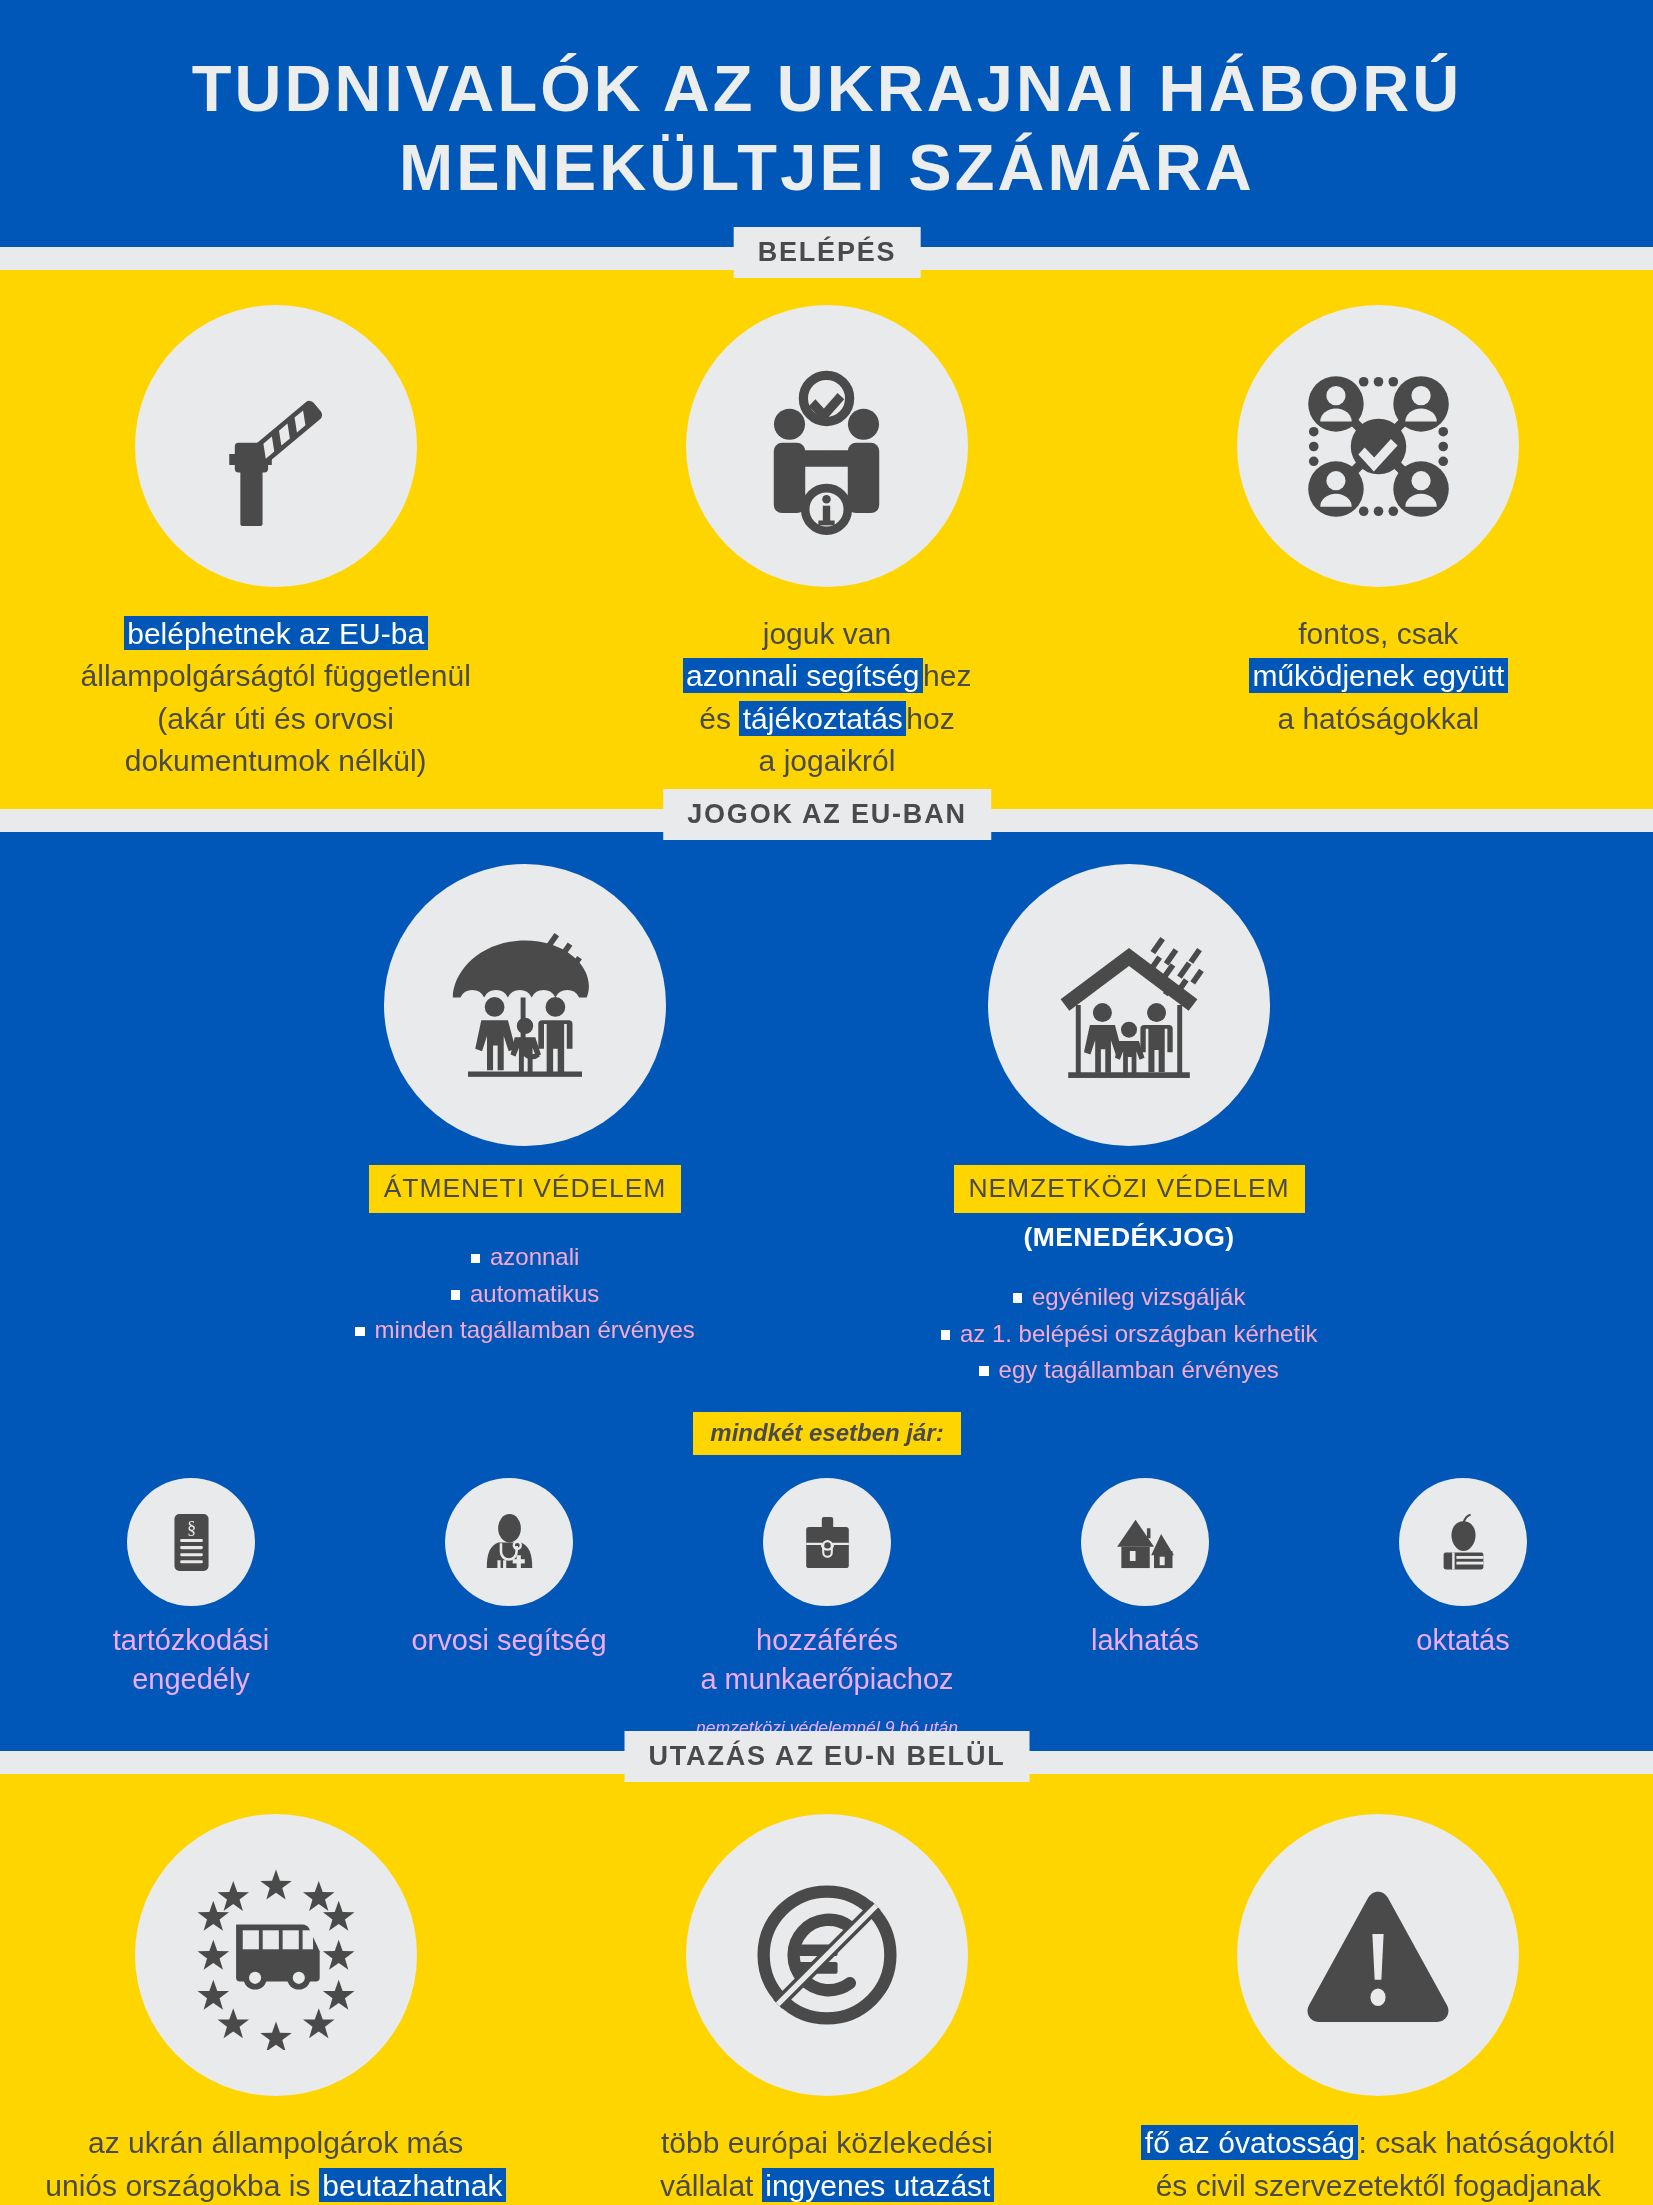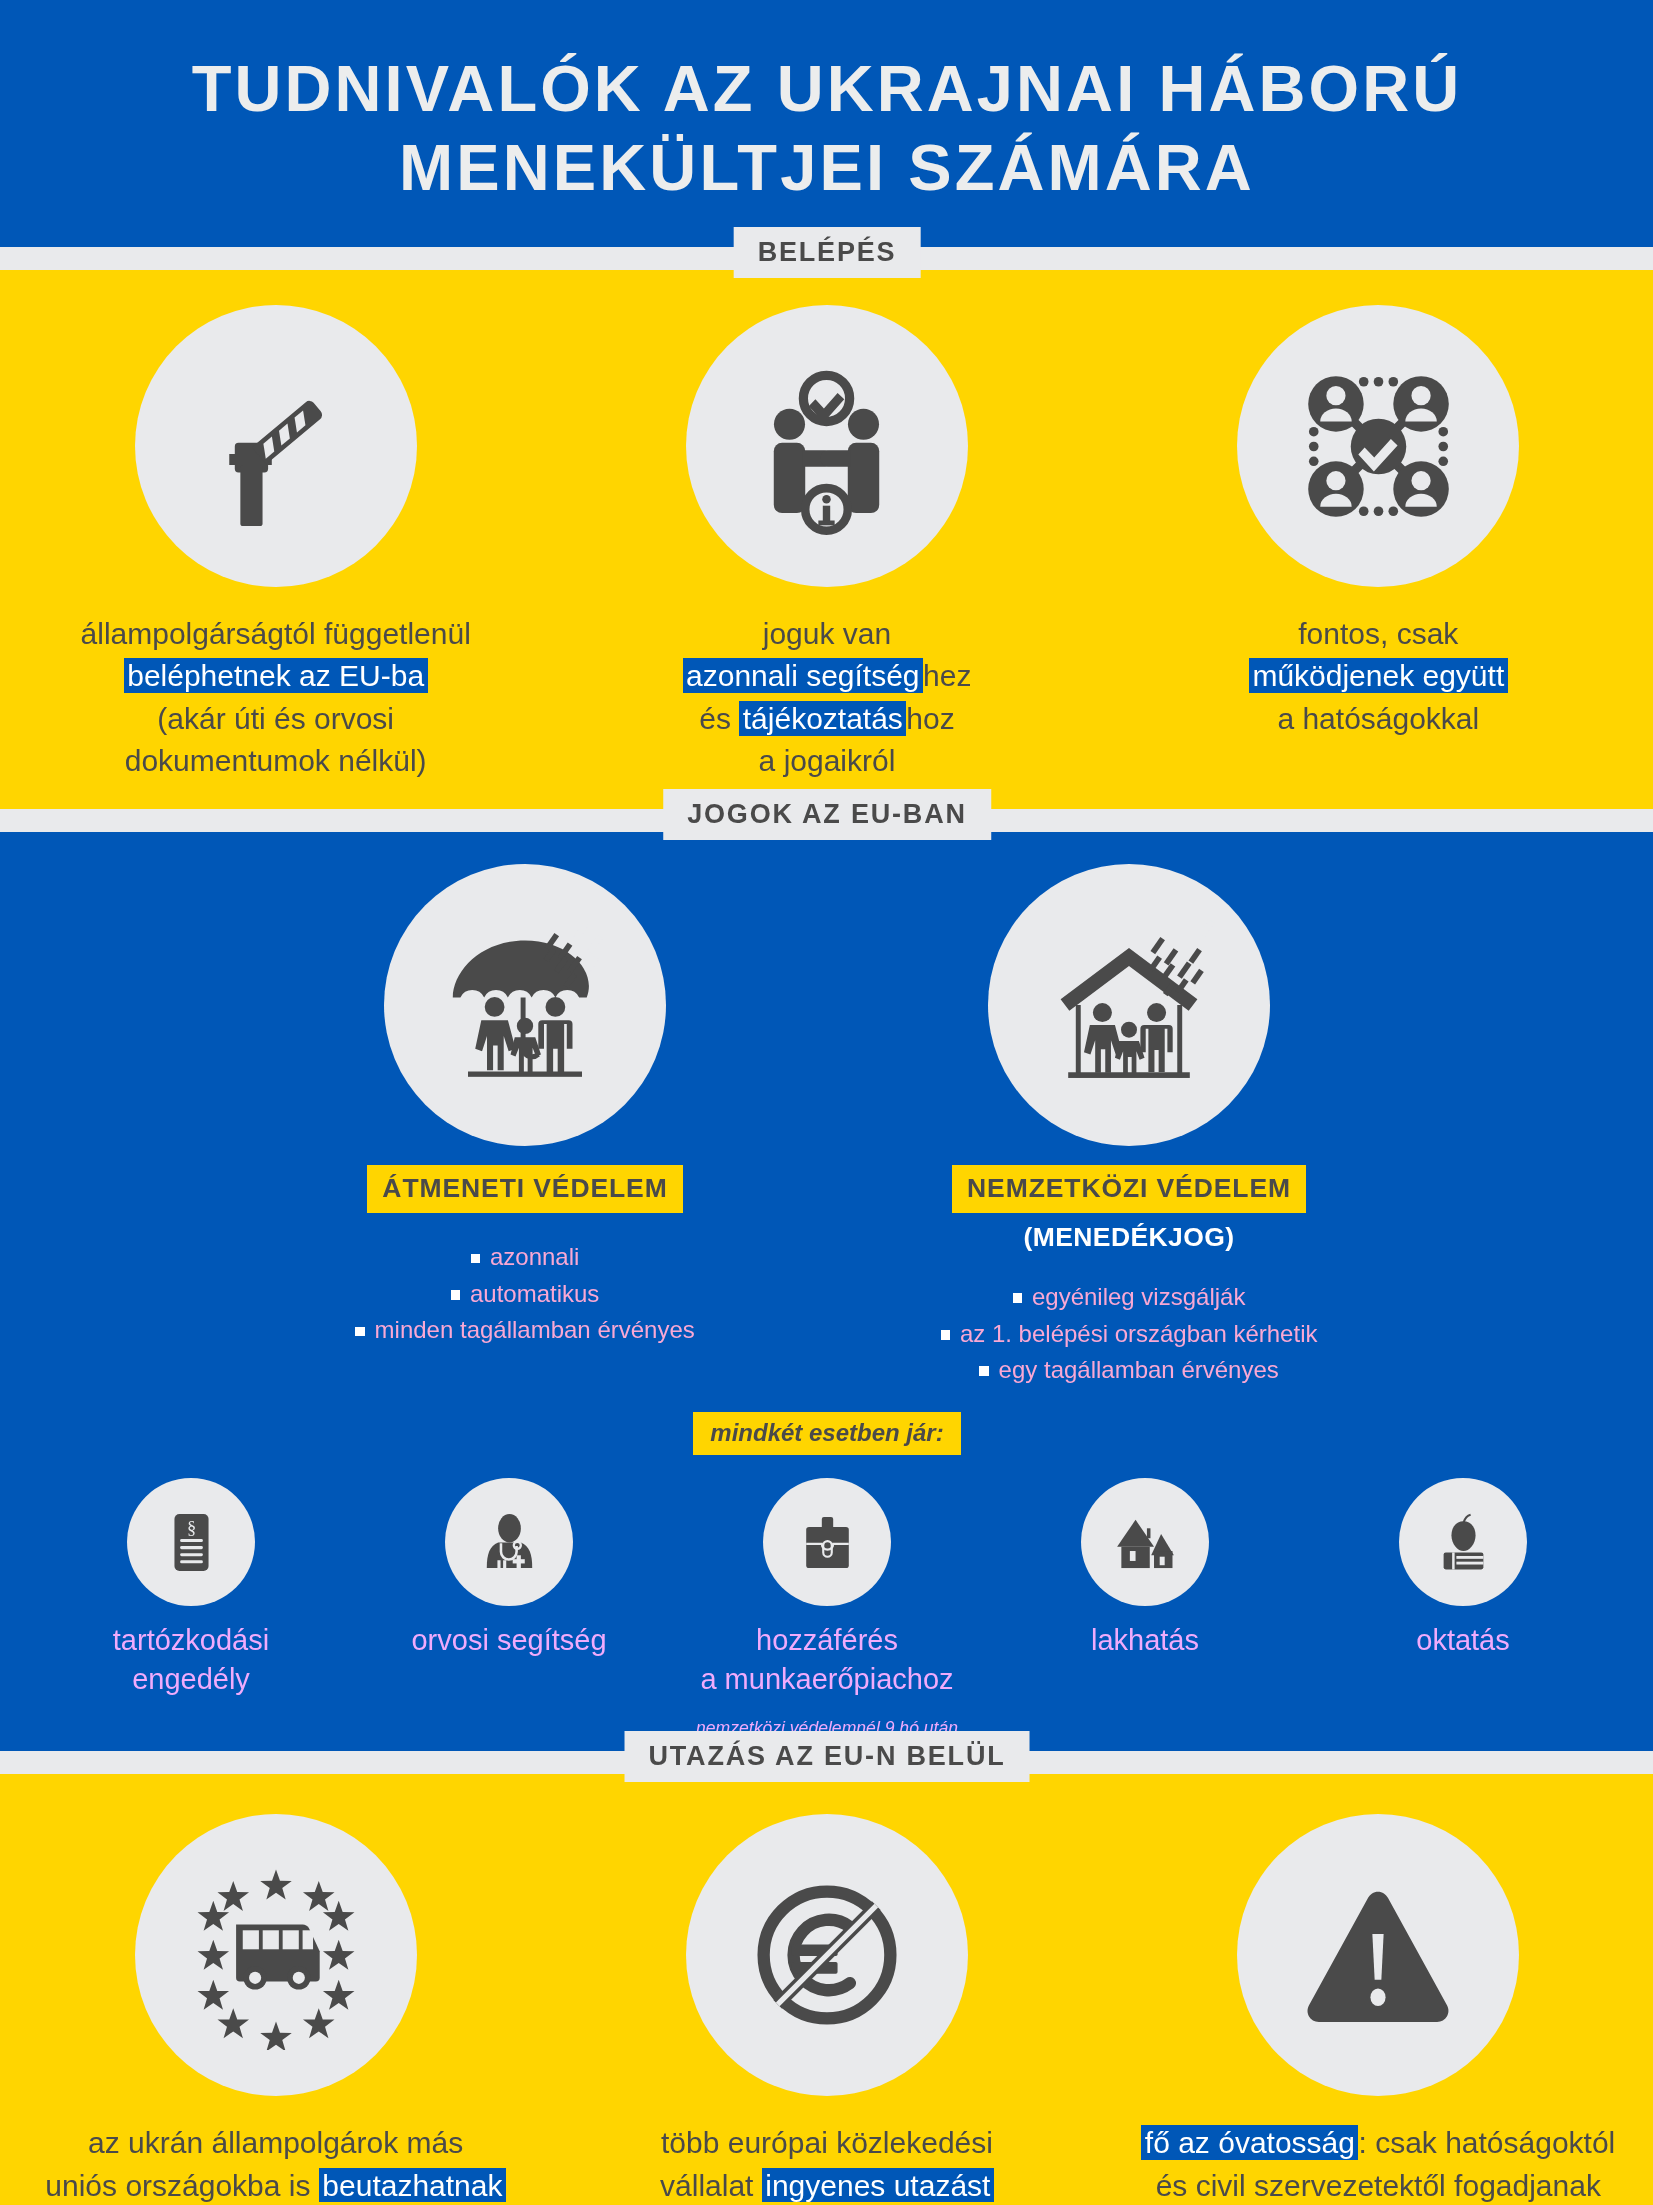--- a/index.html
+++ b/index.html
@@ -71,21 +71,21 @@
 
   
   .sec-rights { background:#0057b7; padding:32px 0 10.6px; }
   .two-col { display:flex; justify-content:center; gap:84px; }
   .pcol { display:flex; flex-direction:column; align-items:center; width:520px; }
   .pcol .circle { width:282px; height:282px; }
   .prot-label {
     margin-top:18.5px;
     background:#ffd500;
     color:#4a4a4a;
-    font-weight:bold;
+    font-weight:normal;
     font-size:26.5px;
     letter-spacing:0.9px;
     padding:8px 15px 8.8px;
     white-space:nowrap;
   }
   .prot-sub {
     margin-top:8.8px;
     color:#fff; font-weight:bold; font-size:26.5px; letter-spacing:0.4px;
   }
   .bullets { margin-top:26.5px; color:#f9a8d4; font-size:24px; line-height:1.52; }
@@ -146,22 +146,22 @@
             <g transform="rotate(-40 42 53)">
               <path d="M40 48 h38 a3 3 0 0 1 3 3 v6 a3 3 0 0 1 -3 3 h-38 z"></path>
               <path d="M46 50.5 l6 0 -4.2 7 -6 0 z" fill="#e9eaec"></path>
               <path d="M57 50.5 l6 0 -4.2 7 -6 0 z" fill="#e9eaec"></path>
               <path d="M68 50.5 l6 0 -4.2 7 -6 0 z" fill="#e9eaec"></path>
             </g>
           </g>
         </svg>
       </div>
       <div class="col-text">
+        <div><span class="hl-blue">beléphetnek az EU-ba</span></div>
         <div><span>állampolgárságtól függetlenül</span></div>
-        <div><span class="hl-blue">beléphetnek az EU-ba</span></div>
         <div><span>(akár úti és orvosi</span></div>
         <div><span>dokumentumok nélkül)</span></div>
       </div>
     </div>
 
     <div class="col">
       <div class="circle">
         <svg width="185" height="185" viewBox="0 0 100 100">
           <g fill="#4a4a4a">
             <circle cx="50" cy="24" r="12.5" fill="none" stroke="#4a4a4a" stroke-width="5"></circle>

